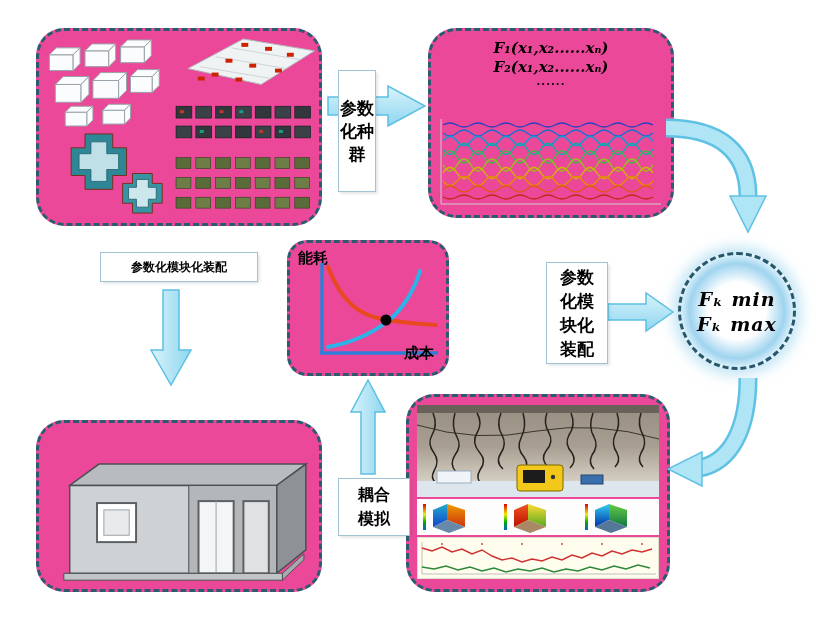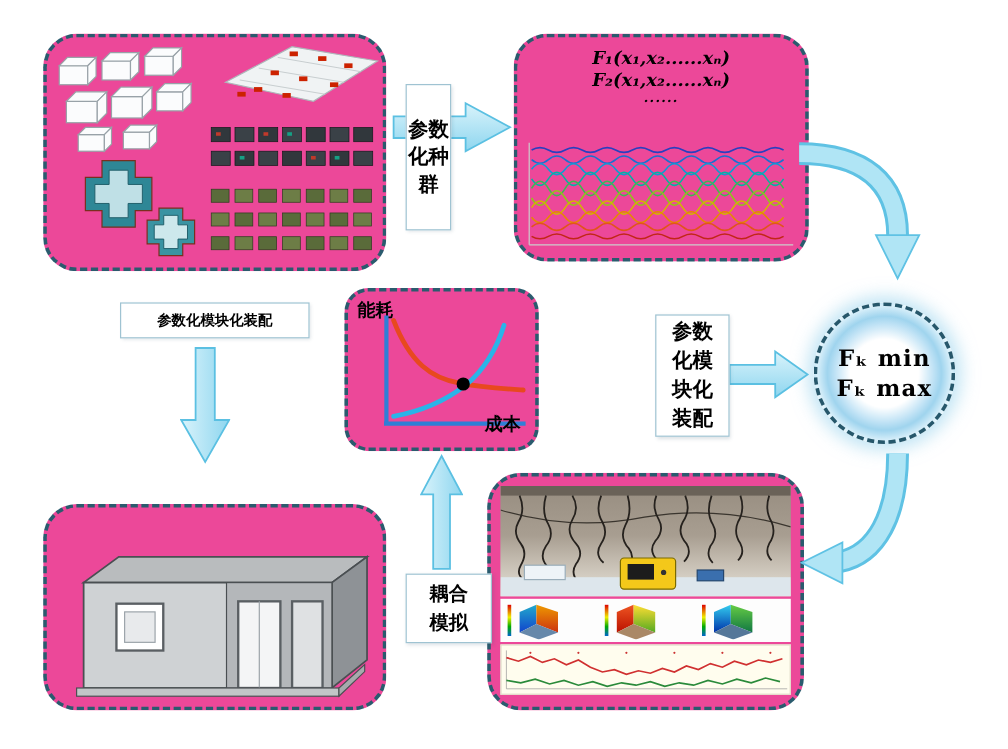--- a/index.html
+++ b/index.html
@@ -26,21 +26,21 @@
   }
   .formulas .dots { font-size:11px; line-height:9px; letter-spacing:1px; }
   .circle-node {
     position:absolute; left:678px; top:252px; width:118px; height:118px;
     border:3px dashed #26576b; border-radius:50%;
     background: radial-gradient(circle, #ffffff 0%, #ffffff 36%, #bfe2f5 52%, #9fd4ee 60%, #def2fb 72%, #ffffff 85%);
     box-shadow: 0 0 14px 5px rgba(140,205,235,.55);
     display:flex; flex-direction:column; align-items:center; justify-content:center; gap:3px;
   }
   .circle-node .fk {
-    font-family:"DejaVu Serif","Liberation Serif",serif; 
+    font-family:"DejaVu Serif","Liberation Serif",serif; font-style:italic;
     font-weight:bold; font-size:19px; letter-spacing:1px;
   }
   .chart-label { position:absolute; font-weight:bold; font-size:15px; }
   .strip { position:relative; width:100%; overflow:hidden; }
   .photo-strip {
     height:92px;
     background: linear-gradient(180deg,#978d80 0%, #a89e91 45%, #c4bcb0 68%, #e6e2d8 100%);
   }
   .thermal-strip { height:36px; background:#fdfdfd; display:flex; justify-content:space-around; align-items:center; margin-top:2px; }
   .graph-strip { height:42px; background:#fffdee; border:1px solid #e0ddc8; margin-top:2px; }

